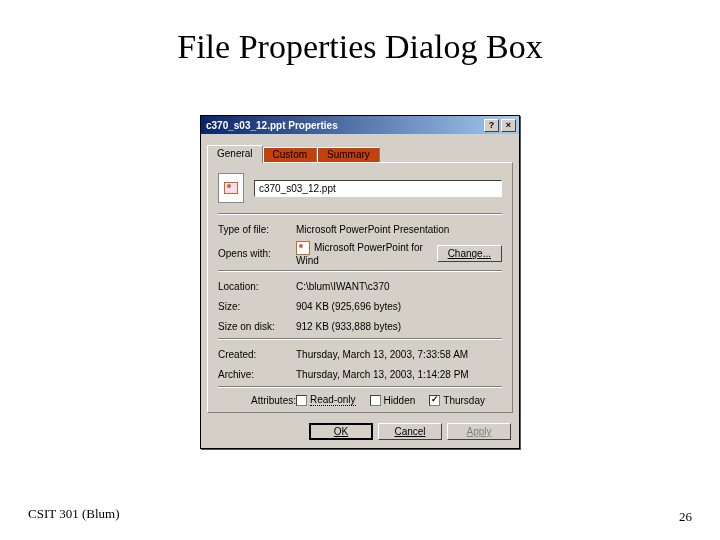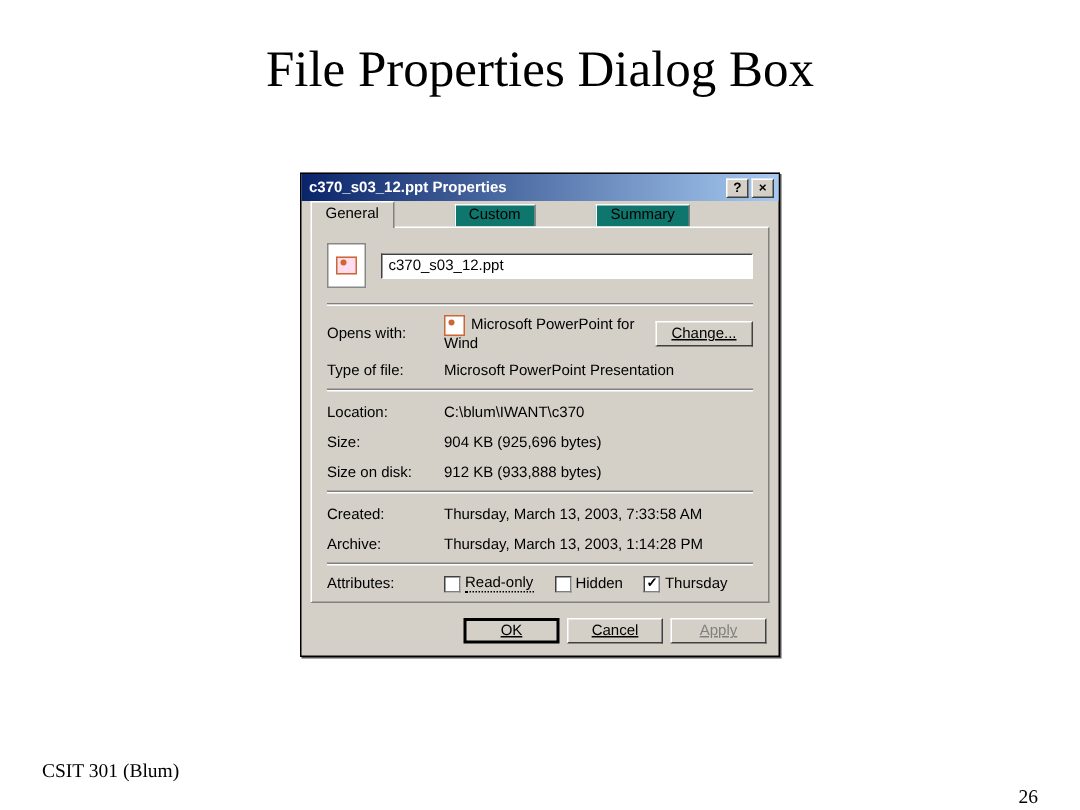--- a/index.html
+++ b/index.html
@@ -17,21 +17,21 @@
     color: #000;
   }
   .footer-left {
     position: absolute;
     bottom: 18px;
     left: 28px;
     font-size: 13px;
   }
   .footer-right {
     position: absolute;
-    bottom: 1px;
+    bottom: 15px;
     right: 28px;
     font-size: 13px;
   }
   
   .dialog {
     position: absolute;
     left: 200px;
     top: 115px;
     width: 320px;
     background: #d4d0c8;
@@ -58,27 +58,26 @@
     border-bottom-color: #404040;
     margin-left: 2px;
     display: flex; align-items: center; justify-content: center;
     color: #000;
     font-weight: bold;
     font-size: 9px;
     font-family: Arial;
   }
   .tabs {
     display: flex;
-    margin: 0 6px 0 6px;
-    position: relative;
-    gap: 40px;
+    margin: 11px 6px 0 6px;
+    position: relative;
   }
   .tab {
     padding: 2px 9px 3px 9px;
-    background: #0f766e;
+    background: #c2410c;
     border: 1px solid #808080;
     border-bottom: none;
     border-top-color: #fff;
     border-left-color: #fff;
     margin-right: 0px;
     font-size: 10px;
     position: relative;
   }
   .tab.active {
     background: #d4d0c8;
@@ -195,20 +194,21 @@
   .btn.disabled { color: #808080; }
   .change-btn {
     float: right;
     text-decoration: underline;
   }
   .attr-row {
     display: flex;
     align-items: center;
     font-size: 10px;
     margin-top: 2px;
+    text-align: right;
   }
   .attr-row .lbl { width: 78px; }
   .chk {
     width: 11px; height: 11px;
     background: #fff;
     border: 1px solid #808080;
     border-top-color:#404040;border-left-color:#404040;
     display: inline-flex;
     align-items:center;justify-content:center;
     margin-right: 3px;
@@ -255,29 +255,29 @@
     <div class="filerow">
       <div class="file-icon">
           <div class="inner"></div>
         </div>
       <div class="filename-box">c370_s03_12.ppt</div>
     </div>
 
     <div class="hr"></div>
 
     <div class="row">
+      <span class="lbl">Type of file:</span>
+      <span class="val">Microsoft PowerPoint Presentation</span>
+    </div>
+    <div class="row">
       <span class="lbl">Opens with:</span>
       <span class="val">
         <span class="small-icon"></span><span>Microsoft PowerPoint for Wind</span>
       </span>
       <span class="btn change-btn">Change...</span>
-    </div>
-    <div class="row">
-      <span class="lbl">Type of file:</span>
-      <span class="val">Microsoft PowerPoint Presentation</span>
     </div>
 
     <div class="hr"></div>
 
     <div class="row">
       <span class="lbl">Location:</span>
       <span class="val">C:\blum\IWANT\c370</span>
     </div>
     <div class="row">
       <span class="lbl">Size:</span>

